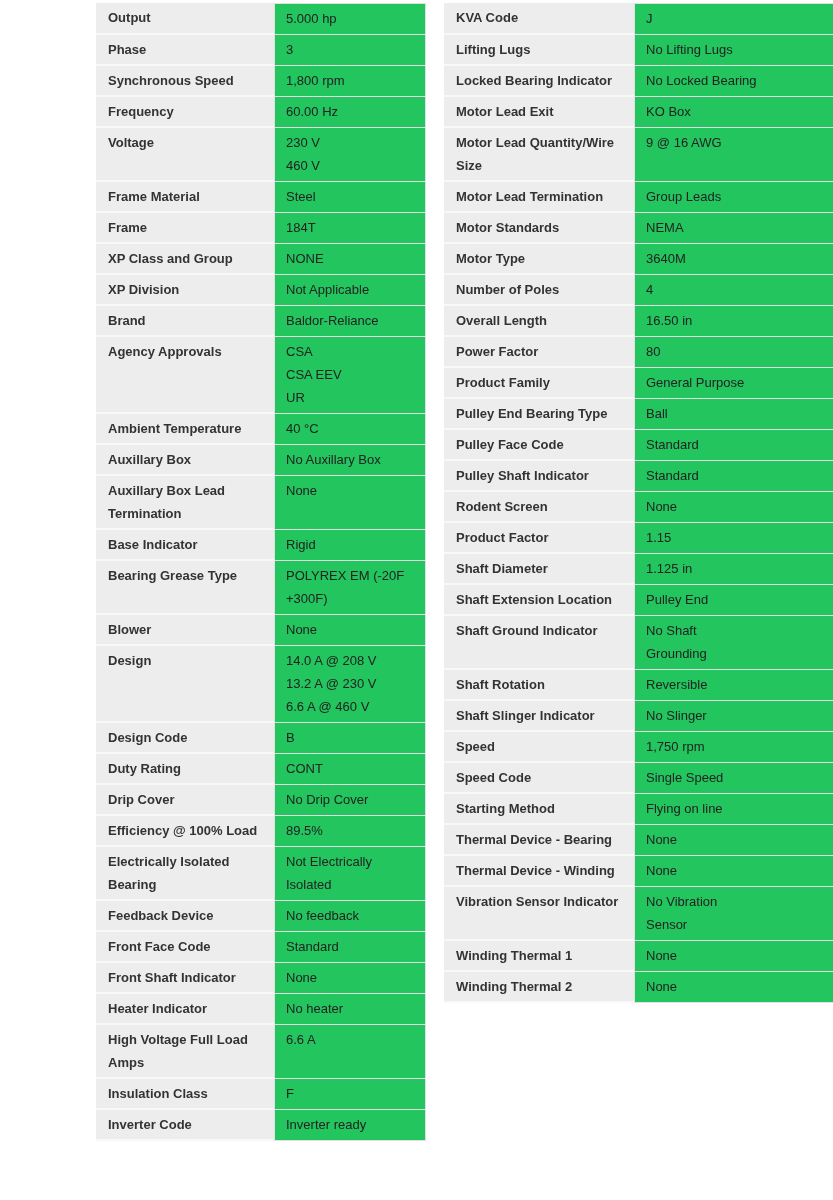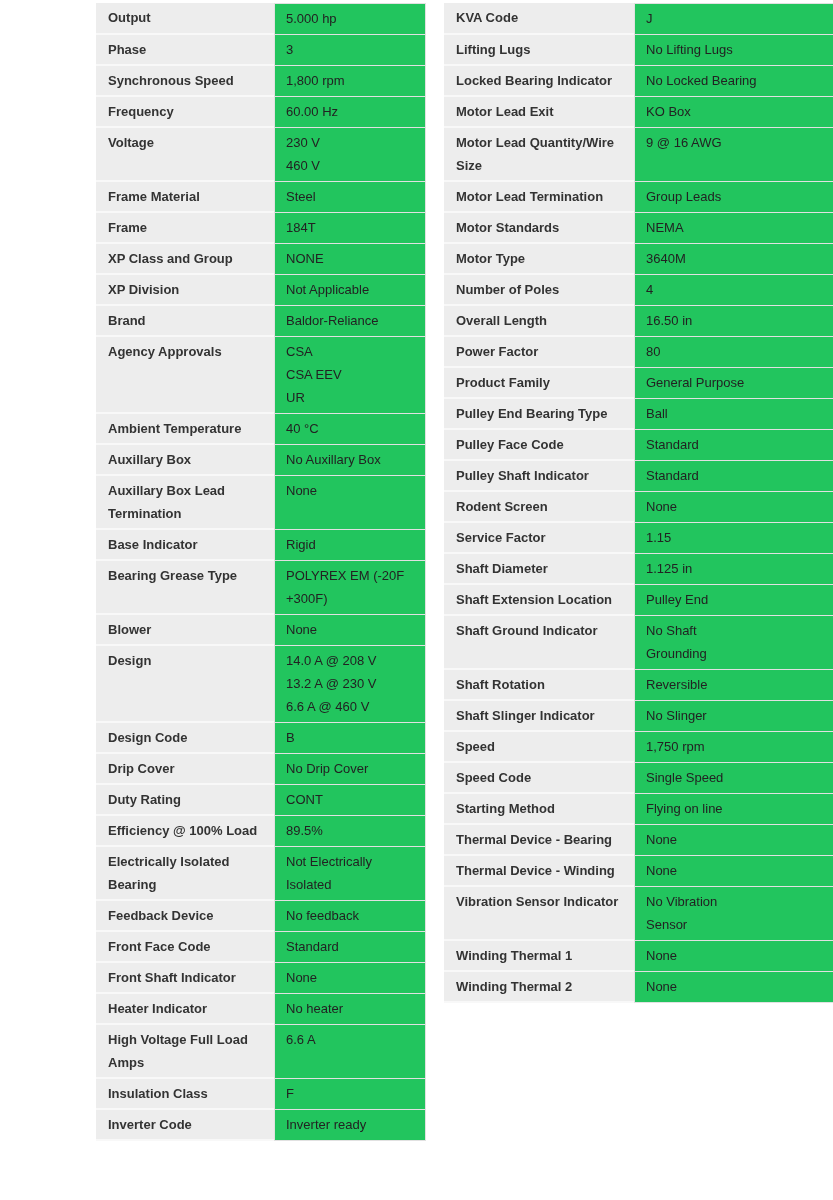--- a/index.html
+++ b/index.html
@@ -176,29 +176,29 @@
           <div class="vline">6.6 A @ 460 V</div>
         </div>
       </div>
       <div class="row">
         <div class="cell label">Design Code</div>
         <div class="cell value">
           <div class="vline">B</div>
         </div>
       </div>
       <div class="row">
+        <div class="cell label">Duty Rating</div>
+        <div class="cell value">
+          <div class="vline">CONT</div>
+        </div>
+      </div>
+      <div class="row">
         <div class="cell label">Drip Cover</div>
         <div class="cell value">
           <div class="vline">No Drip Cover</div>
-        </div>
-      </div>
-      <div class="row">
-        <div class="cell label">Duty Rating</div>
-        <div class="cell value">
-          <div class="vline">CONT</div>
         </div>
       </div>
       <div class="row">
         <div class="cell label">Efficiency @ 100% Load</div>
         <div class="cell value">
           <div class="vline">89.5%</div>
         </div>
       </div>
       <div class="row">
         <div class="cell label">Electrically Isolated Bearing</div>
@@ -341,21 +341,21 @@
           <div class="vline">Standard</div>
         </div>
       </div>
       <div class="row">
         <div class="cell label">Rodent Screen</div>
         <div class="cell value">
           <div class="vline">None</div>
         </div>
       </div>
       <div class="row">
-        <div class="cell label">Service Factor</div>
+        <div class="cell label">Product Factor</div>
         <div class="cell value">
           <div class="vline">1.15</div>
         </div>
       </div>
       <div class="row">
         <div class="cell label">Shaft Diameter</div>
         <div class="cell value">
           <div class="vline">1.125 in</div>
         </div>
       </div>

